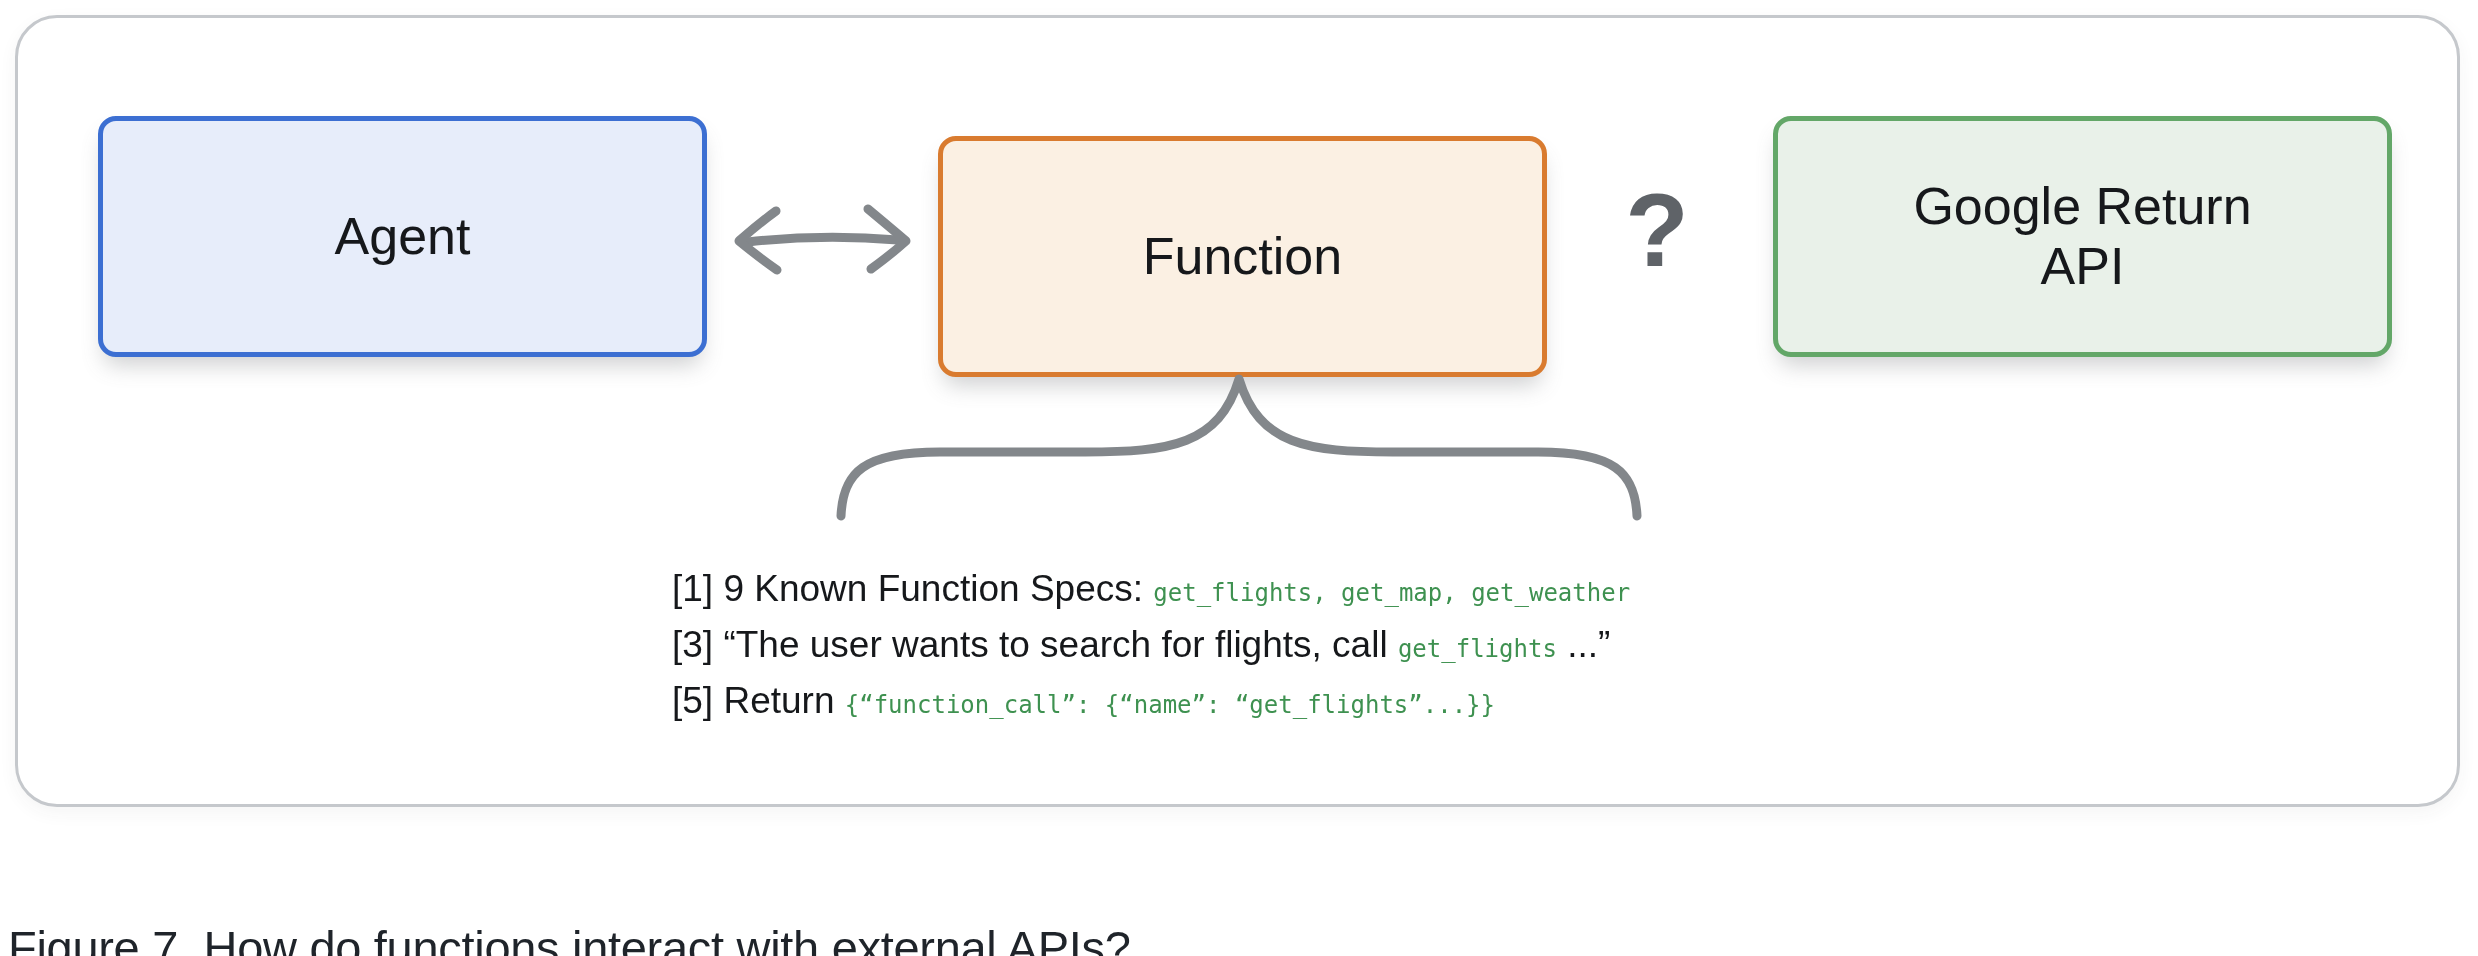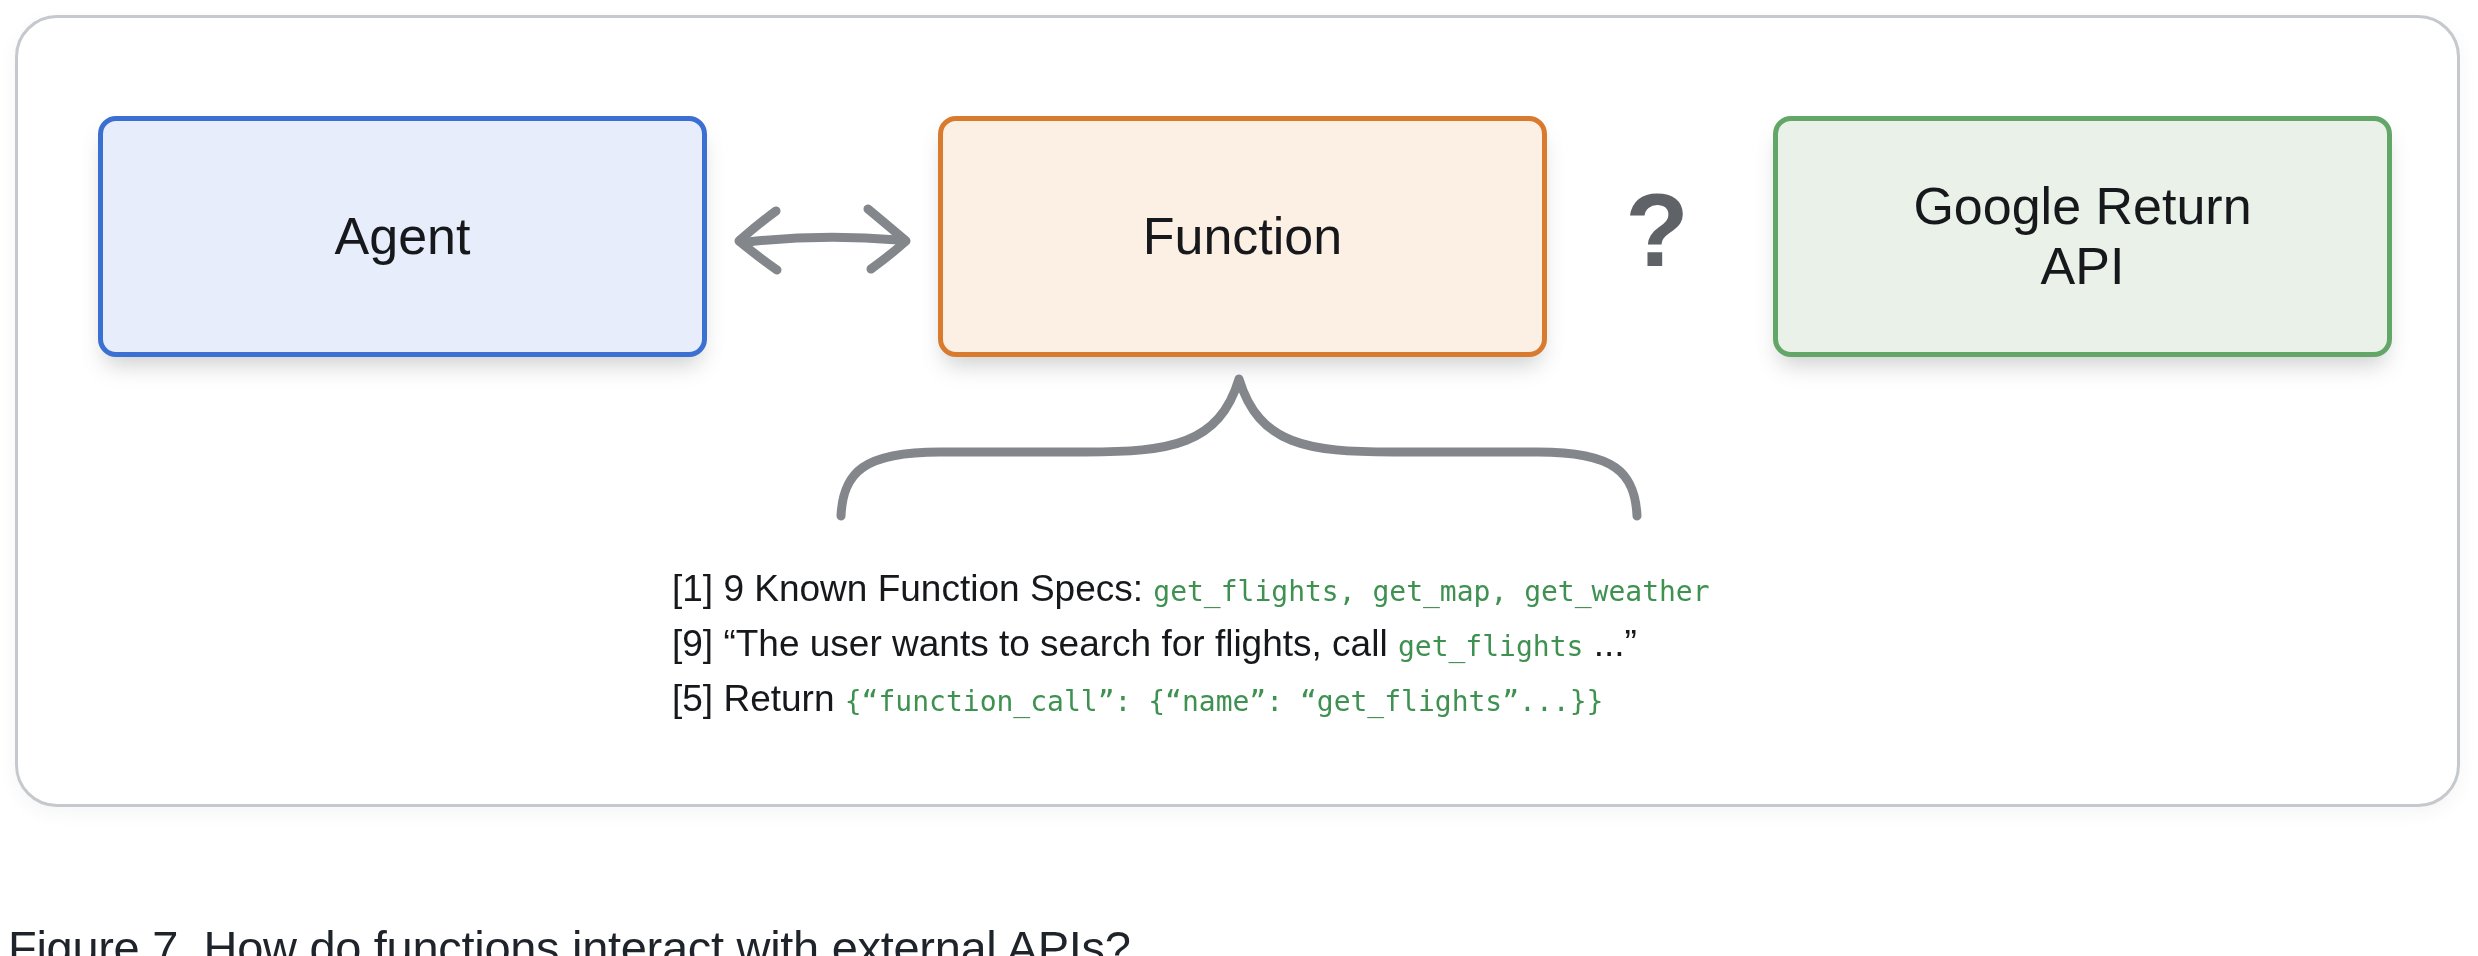--- a/index.html
+++ b/index.html
@@ -42,20 +42,21 @@
   }
   .node-agent {
     left: 98px; width: 609px;
     border-color: var(--agent-border);
     background: var(--agent-fill);
   }
   .node-function {
     left: 938px; width: 609px;
     border-color: var(--function-border);
     background: var(--function-fill);
+    margin-top: 20px;
   }
   .node-api {
     left: 1773px; width: 619px;
     border-color: var(--api-border);
     background: var(--api-fill);
     flex-direction: column;
   }
 
   .connector-svg {
     position: absolute;
@@ -87,21 +88,21 @@
     white-space: nowrap;
   }
   .note-line {
     font-size: 37px;
     line-height: 52px;
     font-weight: 500;
     color: var(--text-dark);
   }
   .note-line .code {
     font-family: "DejaVu Sans Mono", "Liberation Mono", monospace;
-    font-size: 28px;
+    font-size: 24px;
     font-weight: 500;
     color: var(--code-green);
   }
 
   .caption {
     position: absolute;
     left: 8px; top: 880px;
     font-size: 47px;
     font-weight: 500;
     letter-spacing: -0.3px;
@@ -143,21 +144,21 @@
     </g>
   </svg>
 
   <div class="qmark">?</div>
 
   <div class="notes">
     <div class="note-line">
       <span class="plain">[1] 9 Known Function Specs: </span><span class="code">get_flights, get_map, get_weather</span><span class="plain"></span>
     </div>
     <div class="note-line">
-      <span class="plain">[9] “The user wants to search for flights, call </span><span class="code">get_flights</span><span class="plain"> ...”</span>
+      <span class="plain">[3] “The user wants to search for flights, call </span><span class="code">get_flights</span><span class="plain"> ...”</span>
     </div>
     <div class="note-line">
       <span class="plain">[5] Return </span><span class="code">{“function_call”: {“name”: “get_flights”...}}</span><span class="plain"></span>
     </div>
   </div>
 
   <div class="caption">Figure 7. How do functions interact with external APIs?</div>
 
 </div>
 

